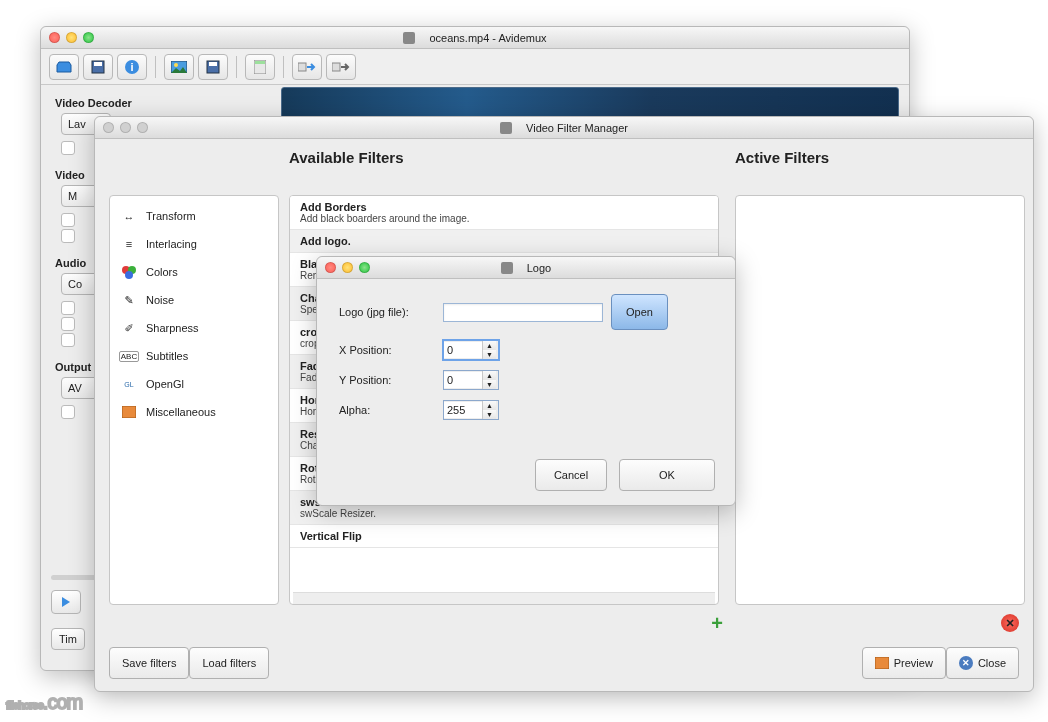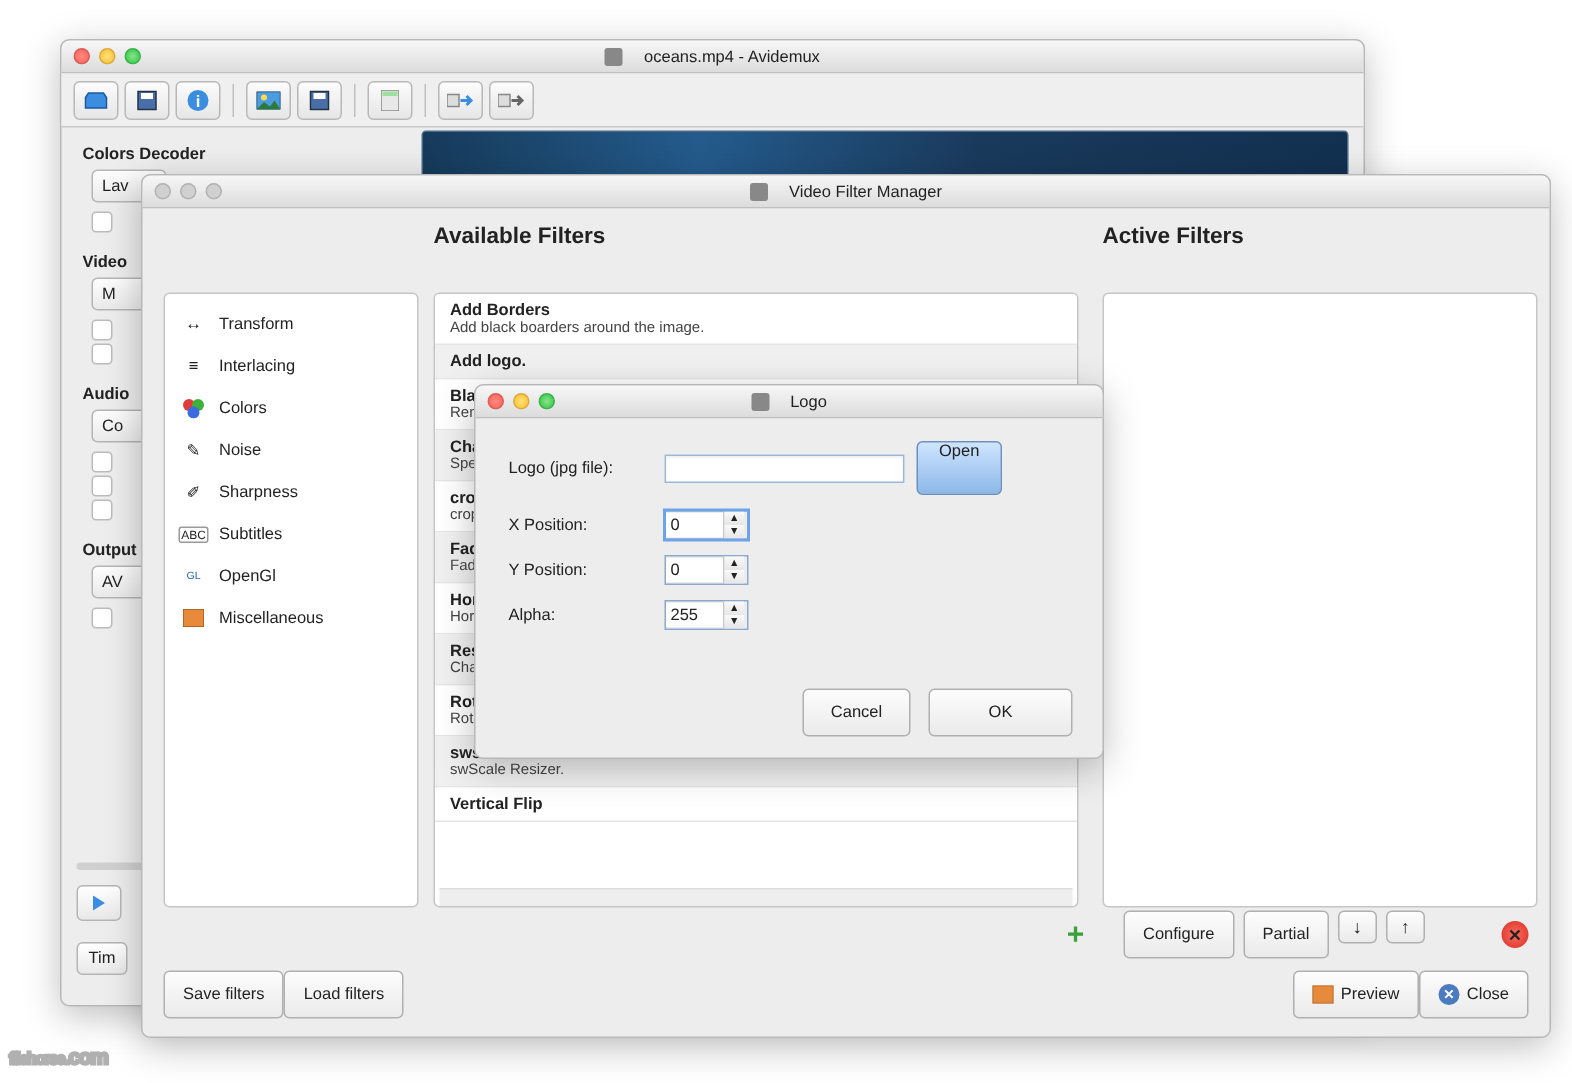--- a/index.html
+++ b/index.html
@@ -58,26 +58,26 @@
 #logo{left:316px;top:256px;width:420px;height:250px;background:#ededed}
 .dlg-body{padding:18px 22px;position:absolute;top:22px;left:0;right:0;bottom:0}
 .row{display:flex;align-items:center;height:30px;gap:8px}
 .lbl{width:96px;text-align:left}
 .txtin{height:19px;border:1px solid #9cb6d6;background:#fff;box-shadow:inset 0 1px 2px rgba(0,0,0,.08);padding:0 4px}
 .spin{width:56px;height:20px;border:1px solid #8ca8cc;display:flex;align-items:center}
 .spin input{border:0;width:38px;height:16px;padding:0 3px;outline:0}
 .spinbtns{width:14px;height:18px;display:flex;flex-direction:column;border-left:1px solid #c8c8c8}
 .sb{flex:1;font-size:7px;display:flex;align-items:center;justify-content:center;background:linear-gradient(#fafafa,#e6e6e6)}
 .focused{outline:2px solid #6ea3e8;outline-offset:-1px}
-.aqua-btn{height:36px;border-radius:4px;border:1px solid #6a90bf;background:linear-gradient(#cfe5ff,#8cb8e8);padding:0 14px;display:flex;align-items:flex-start;color:#1a3a66;font-weight:500}
+.aqua-btn{height:36px;border-radius:4px;border:1px solid #6a90bf;background:linear-gradient(#cfe5ff,#8cb8e8);padding:0 14px;display:flex;align-items:center;color:#1a3a66;font-weight:500}
 .dlg-ft{position:absolute;bottom:14px;right:20px;display:flex;gap:12px}
 
 
 .wm{position:absolute;left:6px;bottom:6px;font-family:Arial;font-weight:900;font-size:28px;letter-spacing:-1px;color:#fff;-webkit-text-stroke:2px #b0b0b0}
-.wm .com{font-size:14px;font-weight:700}
+.wm .com{font-size:20px;font-weight:400}
 </style>
 </head>
 <body>
 
 <div class="window" id="main">
   <div class="titlebar">
     <div class="traffic">
       <div class="dot rd"></div>
       <div class="dot yl"></div>
       <div class="dot gn"></div>
@@ -135,21 +135,21 @@
       </div>
     <div class="tbtn">
         <svg width="18" height="12">
           <rect x="0" y="2" width="8" height="8" fill="#ddd" stroke="#888"></rect>
           <path d="M9 6h6m-2-3l3 3-3 3" stroke="#666" stroke-width="2" fill="none"></path>
         </svg>
       </div>
   </div>
   <div class="preview-strip"></div>
   <div class="side">
-    <div class="grp-label">Colors Decoder</div>
+    <div class="grp-label">Video Decoder</div>
     <div class="main-btn">
         <span>Lav</span>
       </div>
     <div class="chk"></div>
     <div class="grp-label" style="margin-top:14px">Video</div>
     <div class="main-btn">
         <span>M</span>
       </div>
     <div class="chk"></div>
     <div class="chk"></div>
@@ -288,34 +288,20 @@
         </div>
       <div class="avail-sb"></div>
     </div>
 
     <div class="active"></div>
 
     <div class="btns-bot">
       <div class="add-btn">
           <span class="plus">+</span>
         </div>
-      <div style="position:absolute;left:640px;display:flex;gap:6px">
-        <div class="macbtn">
-            <span>Configure</span>
-          </div>
-        <div class="macbtn">
-            <span>Partial</span>
-          </div>
-        <div class="iconbtn">
-            <span class="arrow">↓</span>
-          </div>
-        <div class="iconbtn">
-            <span class="arrow">↑</span>
-          </div>
-      </div>
       <div style="position:absolute;right:0">
           <div class="red-x">
             <span>✕</span>
           </div>
         </div>
     </div>
 
     <div class="footer">
       <div class="macbtn">
           <span>Save filters</span>

